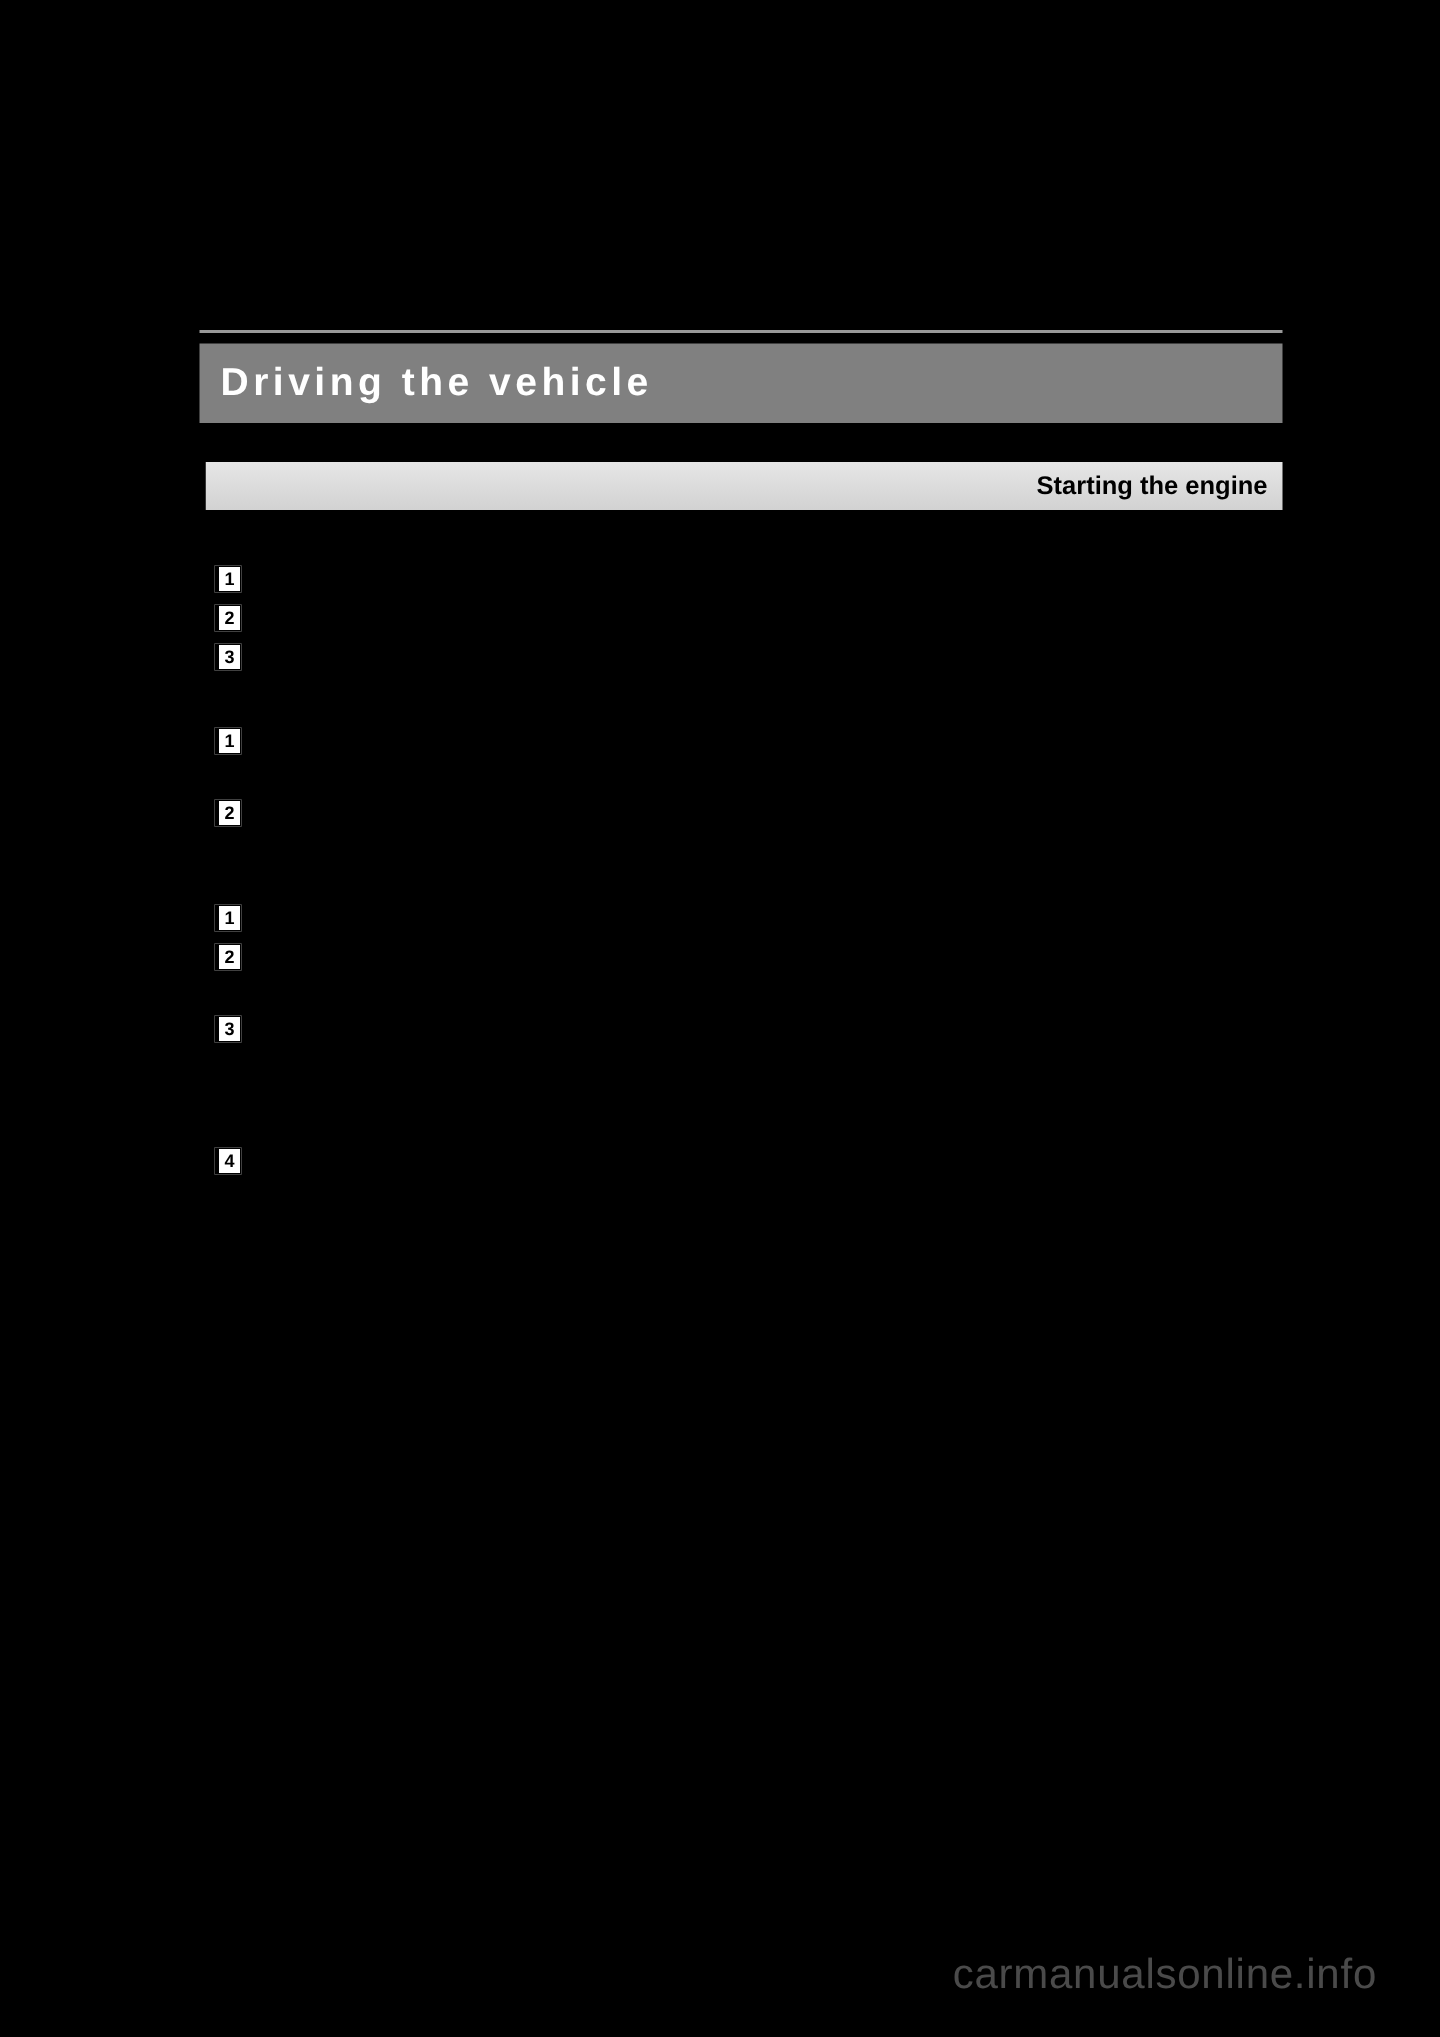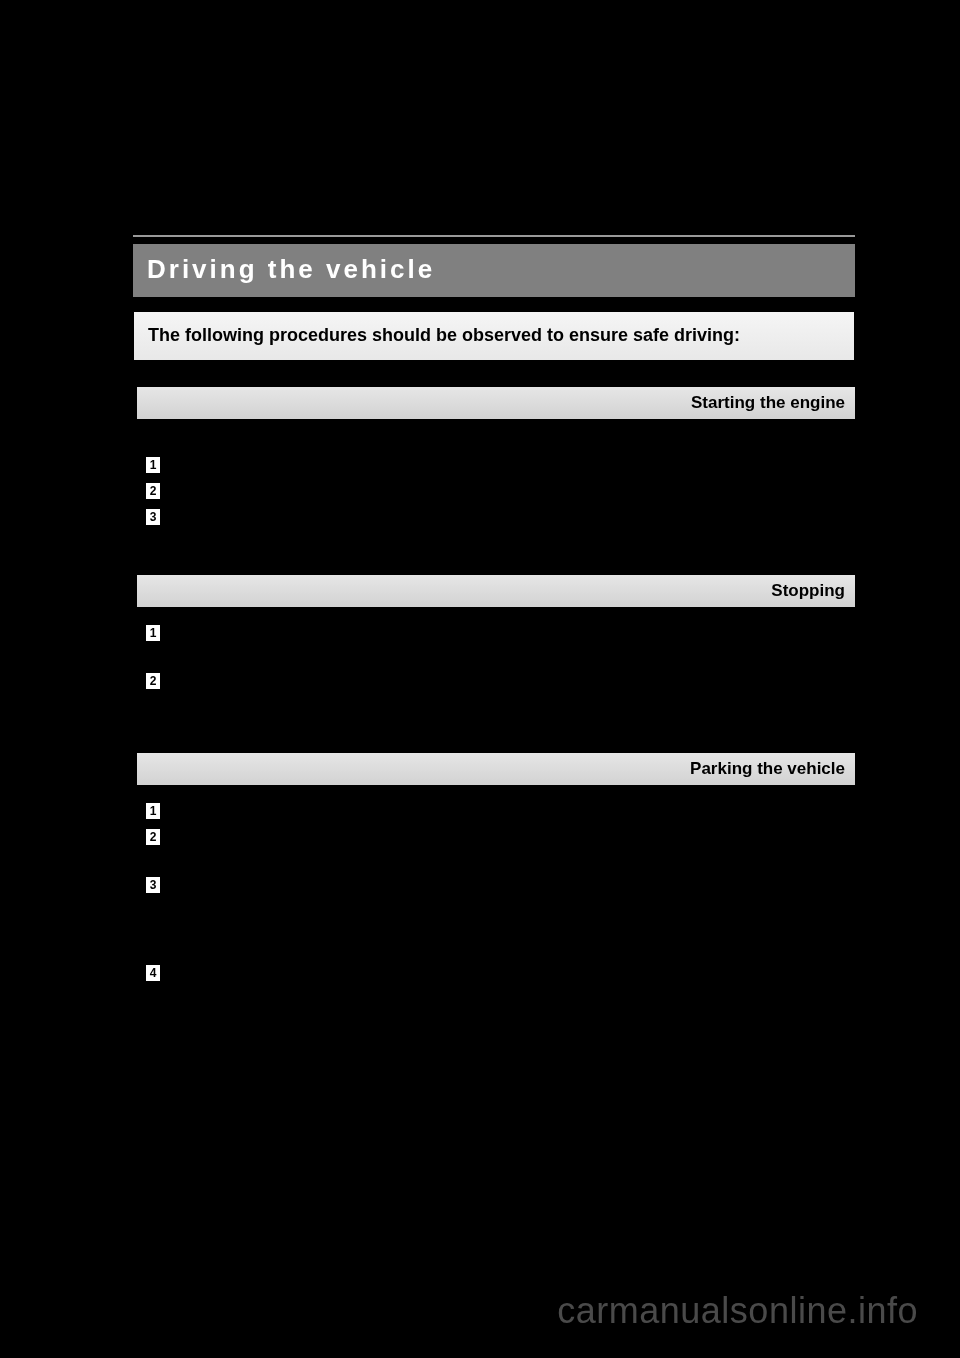--- a/index.html
+++ b/index.html
@@ -6,21 +6,21 @@
     body {
       background: #000;
       width: 960px;
       height: 1358px;
       font-family: Arial, Helvetica, sans-serif;
       position: relative;
       color: #000;
     }
     .page-container {
       position: absolute;
-      top: 235px;
+      top: 220px;
       left: 133px;
       right: 105px;
     }
     .top-rule {
       border-top: 2px solid #999;
       margin-bottom: 7px;
     }
     .title-bar {
       background: #808080;
       color: #fff;
@@ -82,39 +82,36 @@
       min-height: 20px;
     }
     .gap-small { height: 20px; }
     .gap-med { height: 34px; }
     .gap-lg { height: 60px; }
     .watermark {
       position: absolute;
       bottom: 26px;
       right: 42px;
       color: #4a4a4a;
-      font-size: 36px;
+      font-size: 28px;
       font-weight: 300;
       letter-spacing: 0.5px;
       font-family: Arial, sans-serif;
     }
   </style>
 </head>
 <body>
 
 <div class="page-container">
   <div class="top-rule"></div>
 
   <div class="title-bar">
     <span>Driving the vehicle</span>
   </div>
 
-  <div class="intro-box">
-    <span>The following procedures should be observed to ensure safe driving:</span>
-  </div>
 
   <div class="section-heading">
     <span>Starting the engine</span>
   </div>
   <div class="gap-small"></div>
 
   <div class="section-body">
     <div class="step-row">
       <div class="step-marker">1</div>
       <div class="step-text"></div>
@@ -123,39 +120,33 @@
       <div class="step-marker">2</div>
       <div class="step-text"></div>
     </div>
     <div class="step-row">
       <div class="step-marker">3</div>
       <div class="step-text"></div>
     </div>
   </div>
   <div class="gap-small"></div>
 
-  <div class="section-heading">
-    <span>Stopping</span>
-  </div>
   <div class="section-body">
     <div class="step-row">
       <div class="step-marker">1</div>
       <div class="step-text"></div>
     </div>
     <div class="gap-small"></div>
     <div class="step-row">
       <div class="step-marker">2</div>
       <div class="step-text"></div>
     </div>
   </div>
   <div class="gap-med"></div>
 
-  <div class="section-heading">
-    <span>Parking the vehicle</span>
-  </div>
   <div class="section-body">
     <div class="step-row">
       <div class="step-marker">1</div>
       <div class="step-text"></div>
     </div>
     <div class="step-row">
       <div class="step-marker">2</div>
       <div class="step-text"></div>
     </div>
     <div class="gap-small"></div>

